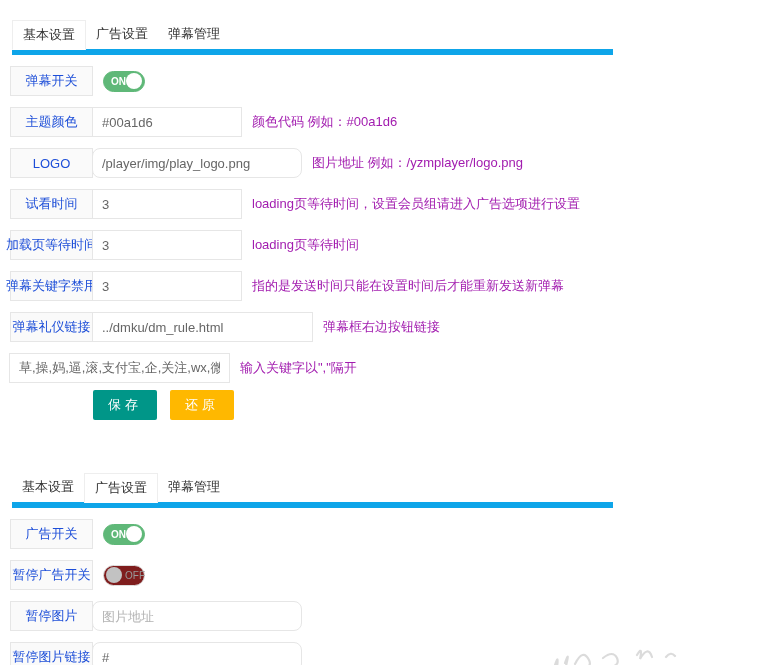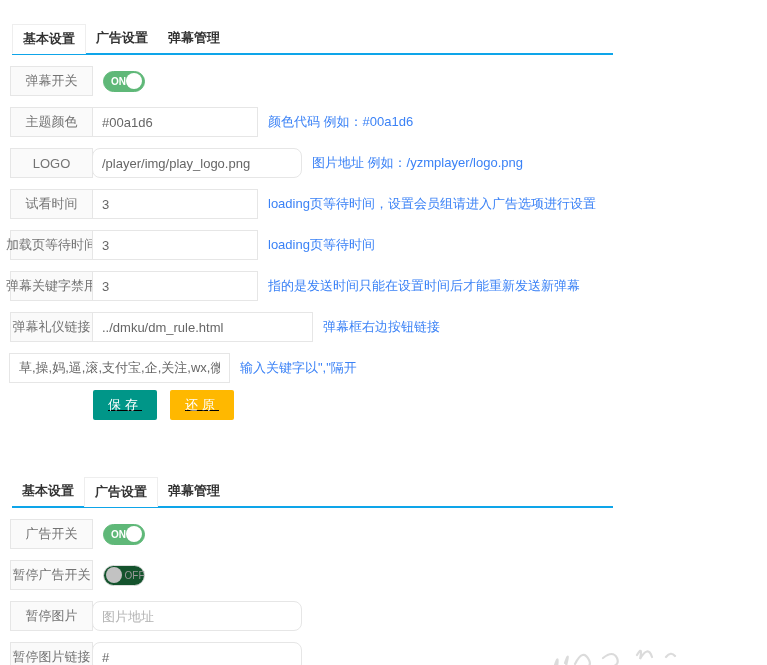--- a/index.html
+++ b/index.html
@@ -2,57 +2,57 @@
 <html><head>
 <meta charset="utf-8">
 <style>
   * { margin:0; padding:0; box-sizing:border-box; }
   html,body { width:767px; height:665px; background:#fff; overflow:hidden;
               font-family:"Liberation Sans","DejaVu Sans",sans-serif; }
   .page { position:relative; width:767px; height:665px; }
 
   
   .tabbar { display:flex; align-items:flex-end; margin:0 0 0 12px; width:601px;
-            height:31px; border-bottom:2px solid #0ea5e9;font-weight:bold; }
+            height:31px; border-bottom:6px solid #0ea5e9; }
   .tab { height:30px; line-height:30px; padding:0 10px; min-width:72px; text-align:center;
          font-size:13px; color:#333; cursor:pointer; white-space:nowrap; }
   .tab.active { background:#fff; border:1px solid #eee; border-bottom:1px solid #fff;
                 margin-bottom:-1px; line-height:28px; }
 
   .section-basic { padding-top:24px; }
   .section-ad { padding-top:57px; }
 
   
   .row { display:flex; align-items:center; height:30px; margin:11px 0 0 10px; }
   .row-label { width:83px; min-width:83px; height:30px; border:1px solid #e6e6e6;
                background:#fafafa; display:flex; align-items:center; justify-content:center;
-               font-size:13px; color:#737373; white-space:nowrap; overflow:visible; }
+               font-size:13px; color:#1d4ed8; white-space:nowrap; overflow:visible; }
   .row-input { height:30px; border:1px solid #e6e6e6; margin-left:-1px; padding:0 9px;
                font-size:13px; color:#666; outline:none; background:#fff;
                font-family:"Liberation Sans","DejaVu Sans",sans-serif; }
   .row-input::placeholder { color:#b3b3b3; }
-  .w-sm { width:166px; }
+  .w-sm { width:150px; }
   .w-md { width:221px; }
   .w-lg { width:210px;border-radius:8px; }
-  .hint { margin-left:10px; font-size:13px; color:#3b82f6; white-space:nowrap; }
+  .hint { margin-left:10px; font-size:13px; color:#a21caf; white-space:nowrap; }
 
   
   .switch { position:relative; margin-left:10px; width:42px; height:21px; border-radius:11px;
             cursor:pointer; display:flex; align-items:center; }
   .switch.on { background:#5FB878; border:1px solid #5FB878; }
   .switch.on .switch-text { color:#fff; font-size:10px; font-weight:bold; margin-left:7px;text-align:right; }
   .switch.on .switch-knob { position:absolute; right:2px; width:16px; height:16px;
             border-radius:50%; background:#fff; }
-  .switch.off { background:#14532d; border:1px solid #ddd;justify-content:center; }
+  .switch.off { background:#7f1d1d; border:1px solid #ddd; }
   .switch.off .switch-text { color:#999; font-size:10px; margin-left:21px; }
   .switch.off .switch-knob { position:absolute; left:2px; width:16px; height:16px;
             border-radius:50%; background:#c2c2c2; }
 
   
-  .btn-row { margin:7px 0 0 93px; display:flex; gap:13px;text-decoration:underline; }
+  .btn-row { margin:7px 0 0 93px; display:flex; gap:13px; }
   .btn { height:30px; padding:0 15px; border:none; border-radius:2px; color:#fff;
          font-size:13px; letter-spacing:4px; cursor:pointer;
          font-family:"Liberation Sans","DejaVu Sans",sans-serif; }
   .btn-save { background:#009688; }
   .btn-restore { background:#FFB800; }
 
   
   .watermark { position:absolute; right:70px; bottom:-12px; opacity:.3; pointer-events:none; }
 </style>
 </head>

